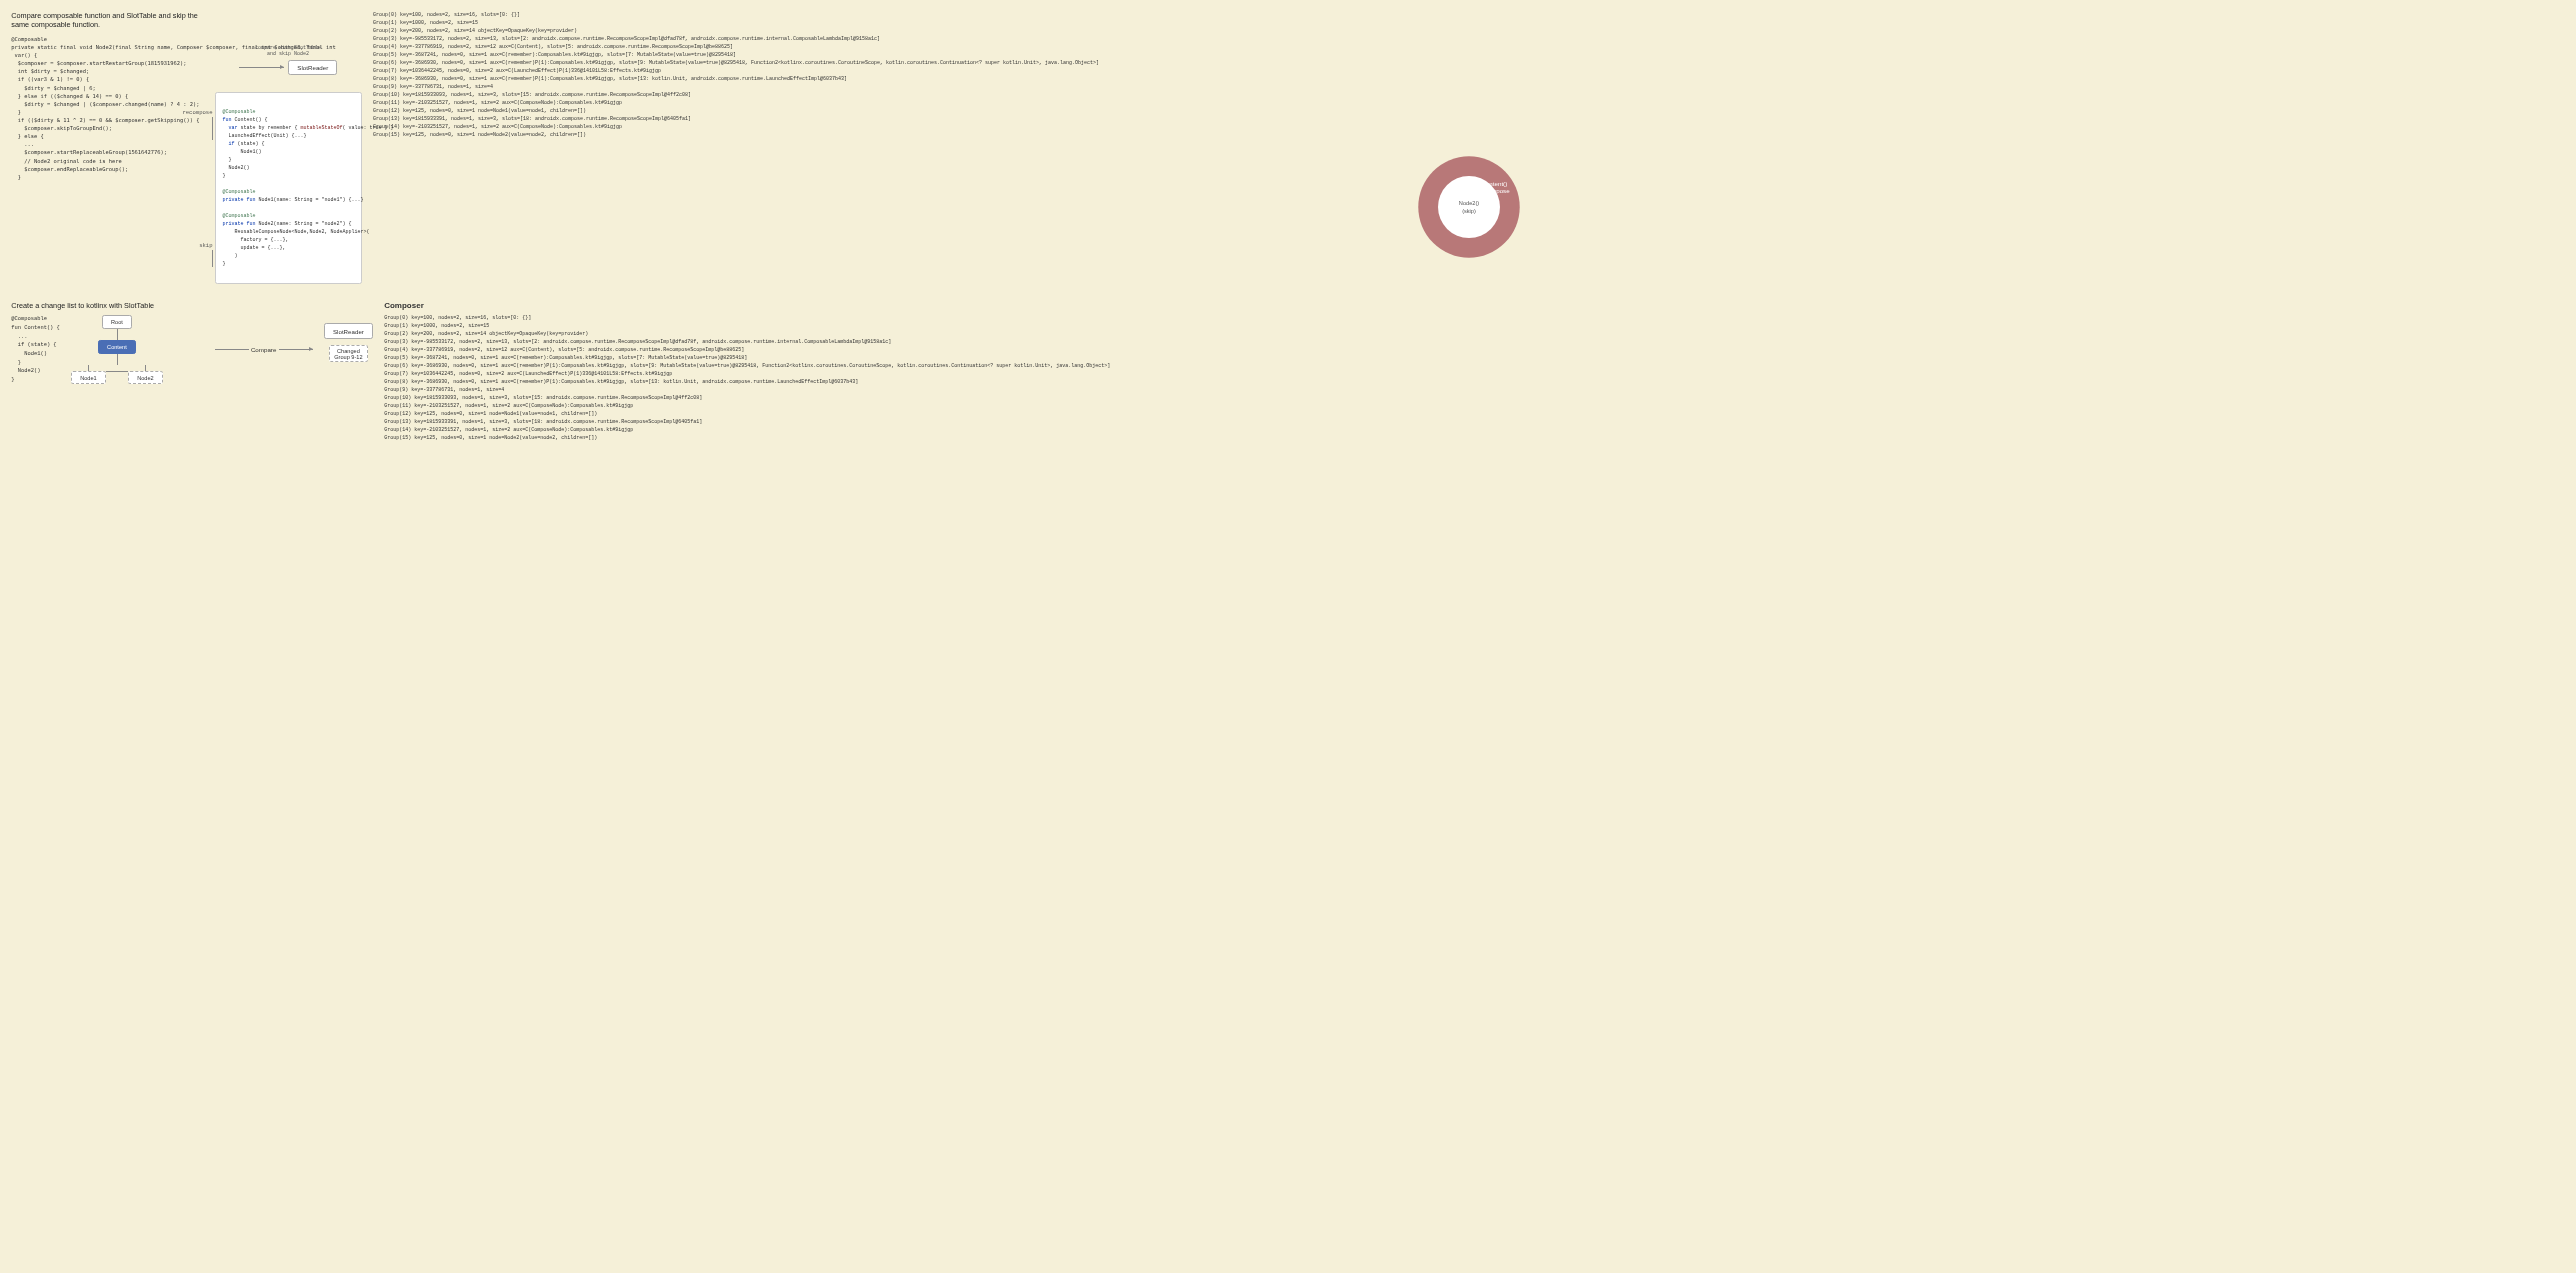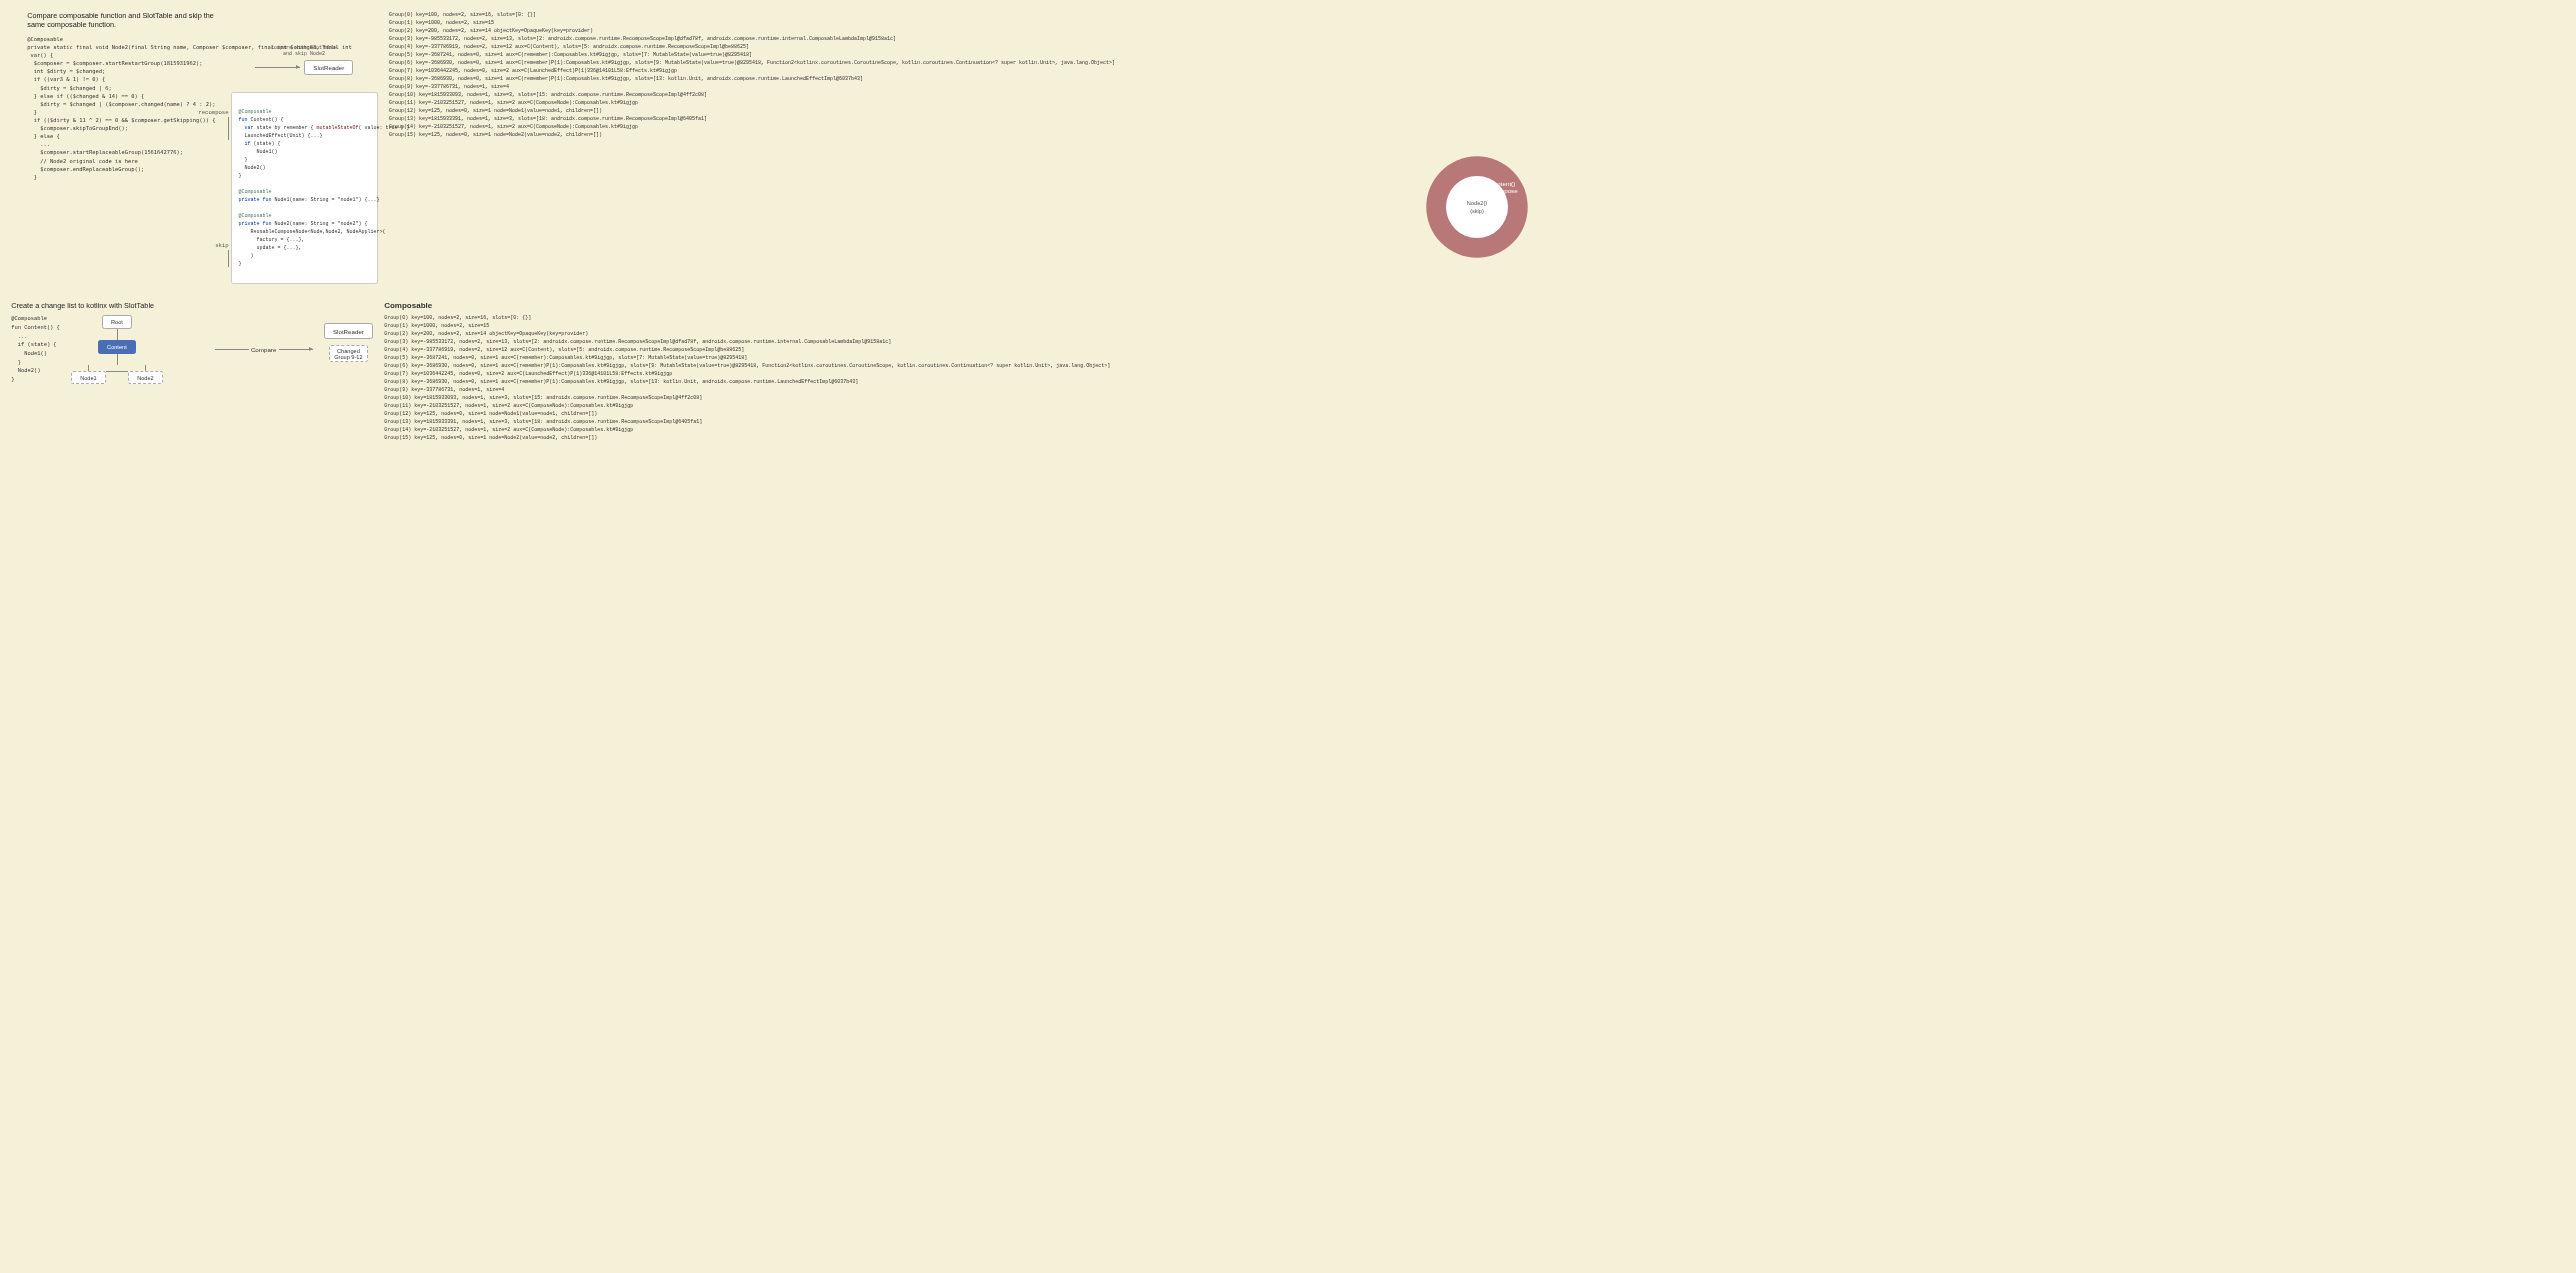--- a/index.html
+++ b/index.html
@@ -21,21 +21,20 @@
     
     .top-section {
       display: flex;
       gap: 11.3px;
       align-items: flex-start;
     }
 
     .left-panel {
       width: 192px;
       flex-shrink: 0;
-      margin-left: 16px;
     }
 
     .section-title {
       font-size: 7.3px;
       font-family: Arial, sans-serif;
       font-weight: normal;
       margin-bottom: 5.6px;
       color: #222;
     }
 
@@ -405,21 +404,21 @@
       </div>
     </div>
 
     <div class="slot-reader-panel">
       <div class="slot-reader-box">SlotReader</div>
       <div class="changed-badge" style="white-space:pre; margin-top:5.6px; border:0.6px dashed #aaa;">Changed
 Group 9-12</div>
     </div>
 
     <div class="slot-table-section">
-      <div class="slot-table-title">Composable</div>
+      <div class="slot-table-title">Composer</div>
       <div class="slot-table-data">
         <div id="slot-data-bottom-container">
             <div>Group(0) key=100, nodes=2, size=16, slots=[0: {}]</div>
             <div>Group(1) key=1000, nodes=2, size=15</div>
             <div>Group(2) key=200, nodes=2, size=14 objectKey=OpaqueKey(key=provider)</div>
             <div>Group(3) key=-985533172, nodes=2, size=13, slots=[2: androidx.compose.runtime.RecomposeScopeImpl@dfad78f, androidx.compose.runtime.internal.ComposableLambdaImpl@9158a1c]</div>
             <div>Group(4) key=-337786919, nodes=2, size=12 aux=C(Content), slots=[5: androidx.compose.runtime.RecomposeScopeImpl@be88625]</div>
             <div>Group(5) key=-3687241, nodes=0, size=1 aux=C(remember):Composables.kt#9igjgp, slots=[7: MutableState(value=true)@8295418]</div>
             <div>Group(6) key=-3686930, nodes=0, size=1 aux=C(remember)P(1):Composables.kt#9igjgp, slots=[9: MutableState(value=true)@8295418, Function2&lt;kotlinx.coroutines.CoroutineScope, kotlin.coroutines.Continuation&lt;? super kotlin.Unit&gt;, java.lang.Object&gt;]</div>
             <div>Group(7) key=1036442245, nodes=0, size=2 aux=C(LaunchedEffect)P(1)336@14101L58:Effects.kt#9igjgp</div>

